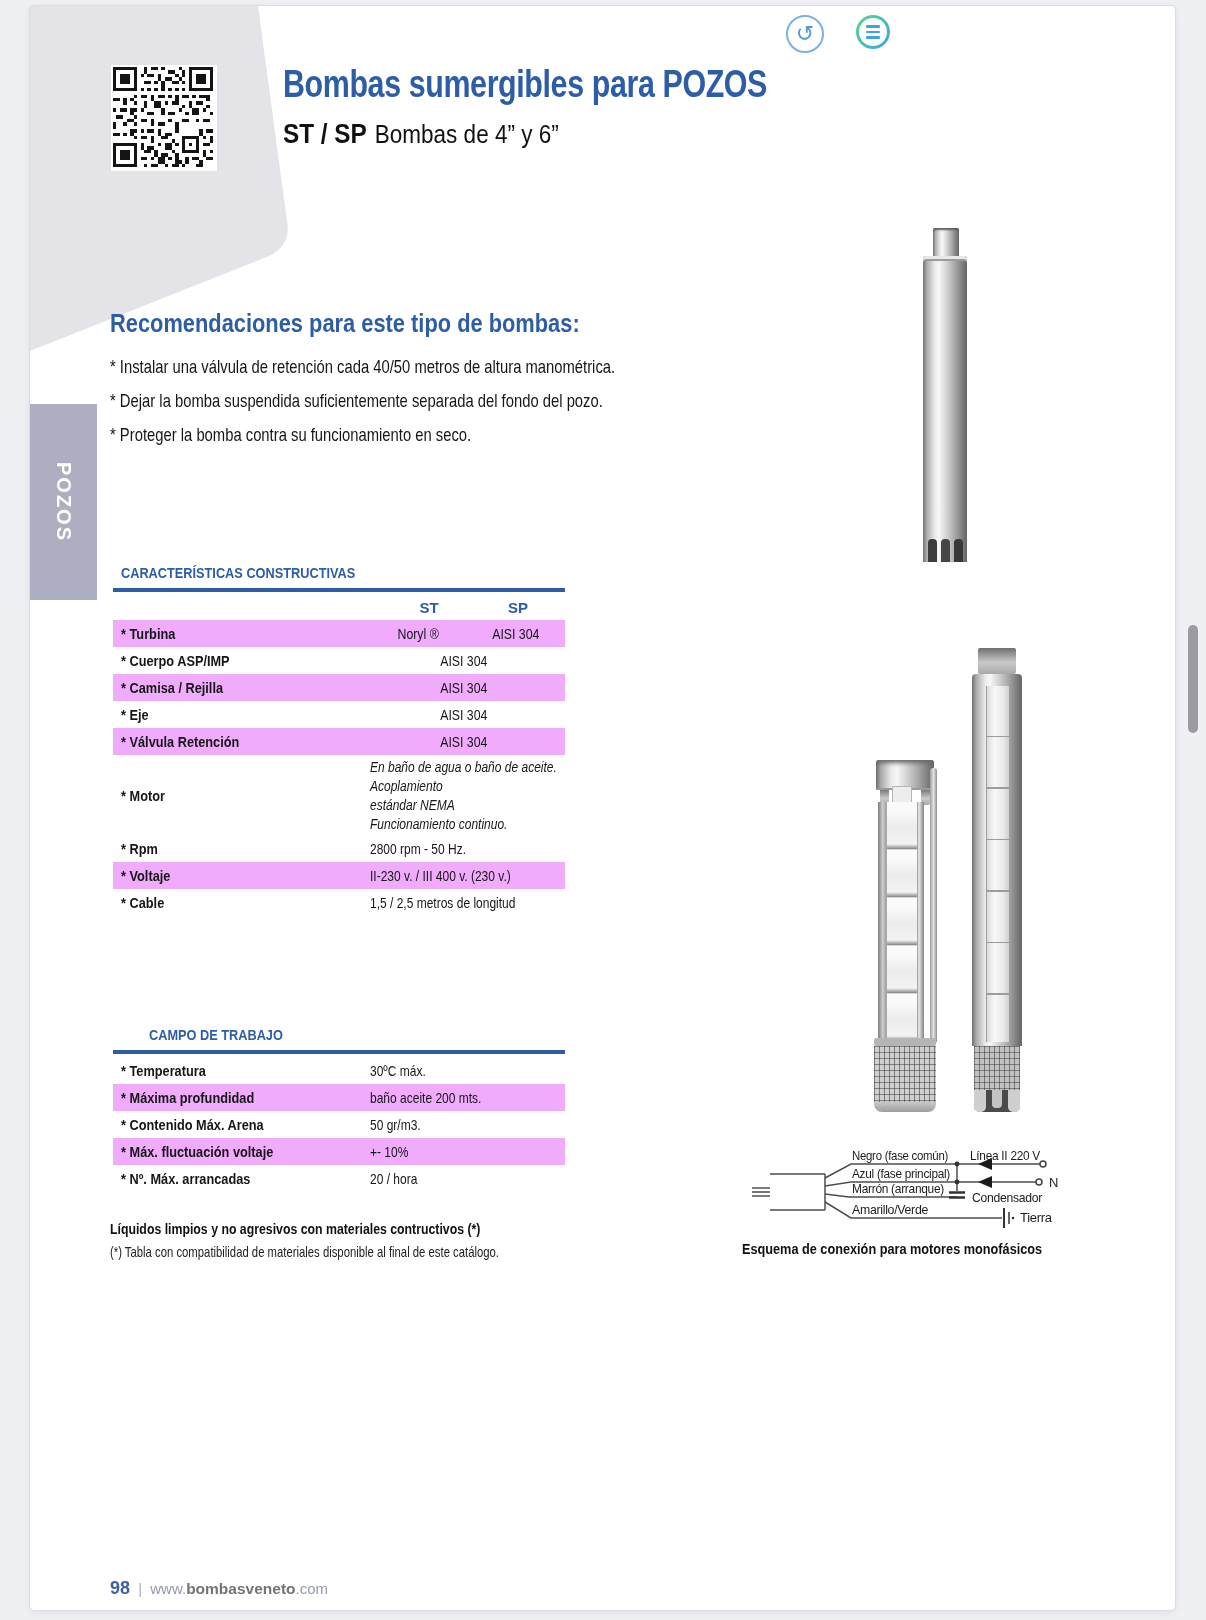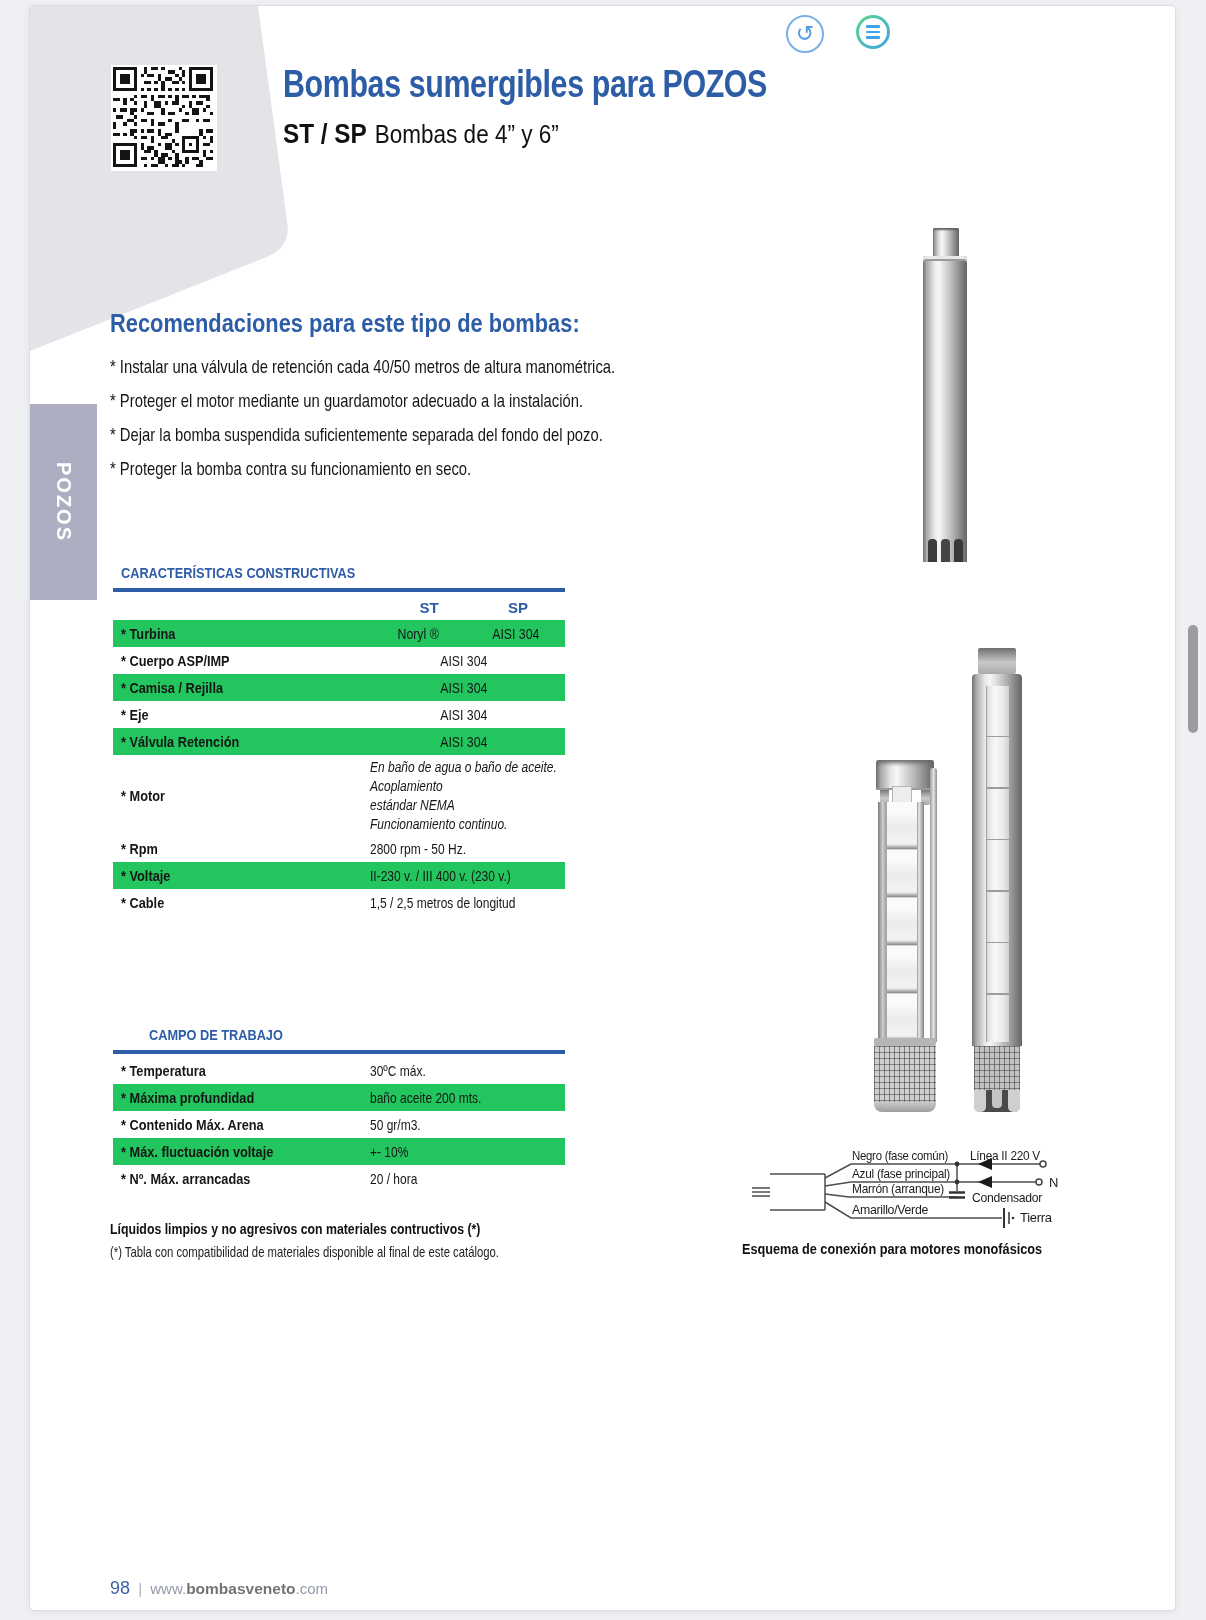--- a/index.html
+++ b/index.html
@@ -14,21 +14,21 @@
   .title{font-size:39px;font-weight:bold;letter-spacing:-.5px;transform:scaleX(.78);transform-origin:0 50%;display:inline-block;white-space:nowrap;}
   .subwrap{transform:scaleX(.9);transform-origin:0 50%;display:inline-block;white-space:nowrap;}
   .sub-model{font-size:27px;font-weight:bold;color:#111;}
   .sub-rest{font-size:25px;color:#111;margin-left:9px;}
   .rec-head{font-size:26px;font-weight:bold;transform:scaleX(.84);transform-origin:0 50%;display:inline-block;white-space:nowrap;}
   .rec-items{font-size:18.5px;color:#161616;line-height:34px;}
   .sec-title{font-size:15px;font-weight:bold;}
   .rule{height:4px;background:#2d5da7;}
   .trow{display:flex;align-items:center;width:452px;font-size:15px;color:#161616;}
   .h27{height:27px;} .h80{height:80px;}
-  .shade{background:#22c55e;}
+  .shade{background:#f0abfc;}
   .lbl{width:257px;padding-left:8px;font-weight:bold;box-sizing:border-box;}
   .vwrap{width:187px;} .vc{text-align:center;} 
   .vsplit{display:flex;width:195px;} .vst{width:97px;text-align:center;} .vsp{width:98px;text-align:center;}
   .chead{display:flex;font-size:15px;font-weight:bold;color:#2d5da7;}
   .mline{line-height:19px;font-style:italic;}
   .note-b{font-size:15px;font-weight:bold;color:#111;}
   .note-s{font-size:14.5px;color:#222;}
   .note-s .condv{transform:scaleX(.78);}
   .fab{width:34px;height:34px;border-radius:50%;display:flex;align-items:center;justify-content:center;cursor:pointer;}
   .fab-back{border:2px solid #79b1e6;color:#4f9bdf;font-size:22px;line-height:1;background:#fff;}
@@ -101,21 +101,20 @@
     <span class="subwrap">
       <span class="sub-model">ST / SP</span><span class="sub-rest">Bombas de 4” y 6”</span>
     </span>
   </div>
 
   <div class="abs" style="left:110px;top:308px;">
     <span class="rec-head accent">Recomendaciones para este tipo de bombas:</span>
   </div>
   <div class="abs rec-items" style="left:110px;top:350px;">
     <div><span class="condv">* Instalar una válvula de retención cada 40/50 metros de altura manométrica.</span></div>
-    <div><span class="condv">* Proteger el motor mediante un guardamotor adecuado a la instalación.</span></div>
     <div><span class="condv">* Dejar la bomba suspendida suficientemente separada del fondo del pozo.</span></div>
     <div><span class="condv">* Proteger la bomba contra su funcionamiento en seco.</span></div>
   </div>
 
   <div class="abs sec-title accent" style="left:121px;top:564px;">
     <span class="cond">CARACTERÍSTICAS CONSTRUCTIVAS</span>
   </div>
   <div class="abs rule" style="left:113px;top:588px;width:452px;"></div>
 
   <div class="abs chead" style="left:113px;top:599px;width:452px;">
@@ -278,20 +277,20 @@
       <text x="220" y="54" textLength="70" lengthAdjust="spacingAndGlyphs">Condensador</text>
       <text x="268" y="74">Tierra</text>
     </g>
   </svg>
 
   <div class="abs diag-caption" style="left:692px;top:1240px;width:400px;">
     <span class="condc">Esquema de conexión para motores monofásicos</span>
   </div>
 
   <div class="abs footer" style="left:110px;top:1578px;">
-    <span style="color:#3c5fa5;font-weight:normal;font-size:18px;">98</span>
+    <span style="color:#3c5fa5;font-weight:bold;font-size:18px;">98</span>
     <span style="color:#aab0c4;margin:0 4px;">|</span>
     <span style="color:#9199ab;text-align:center;">www.</span><span style="color:#737373;font-weight:bold;font-size:15.5px;">bombasveneto</span><span style="color:#9199ab;">.com</span>
   </div>
 
   <div class="abs scroll-thumb"></div>
 
 </div>
 
 </body></html>

